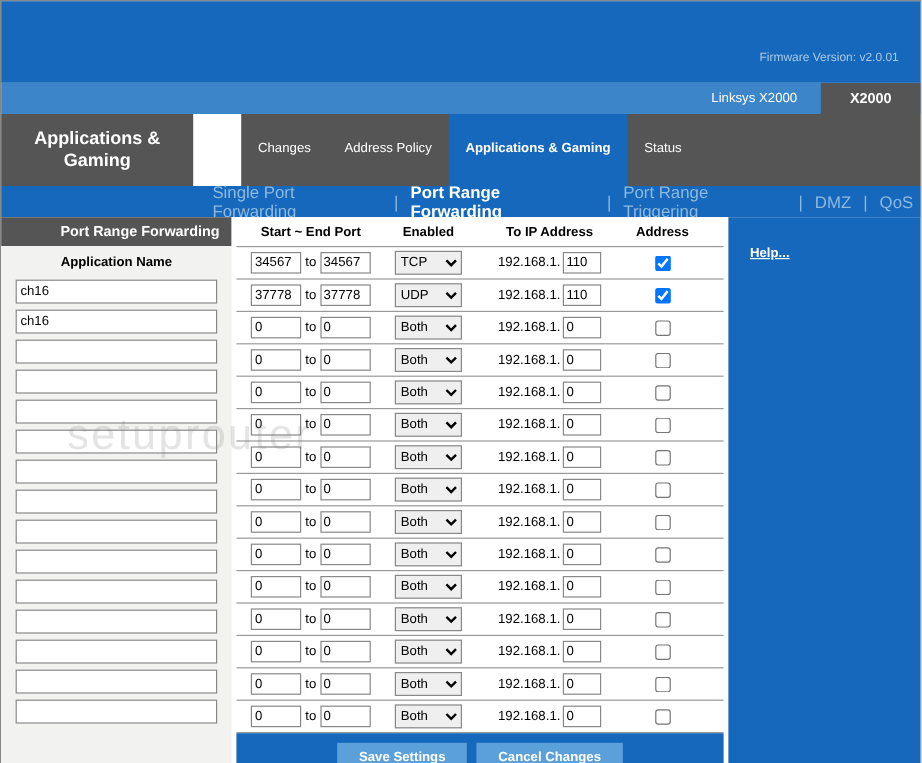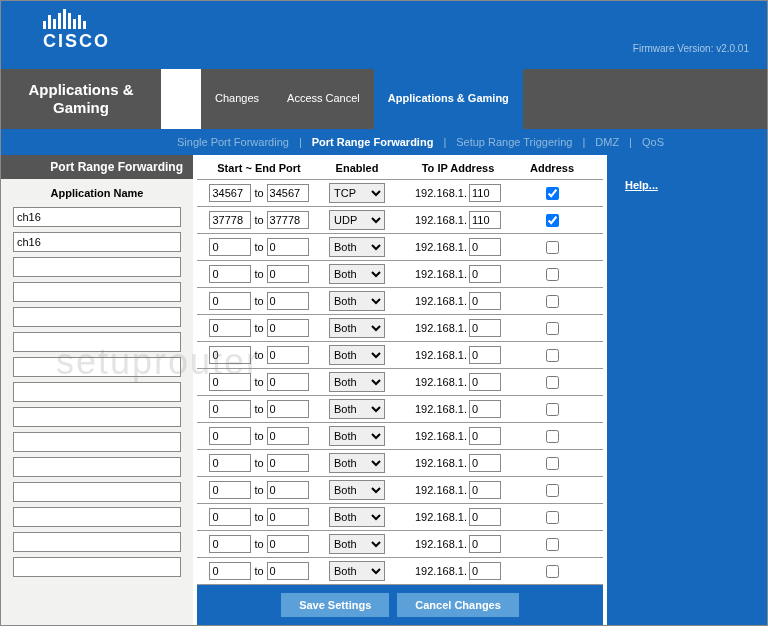--- a/index.html
+++ b/index.html
@@ -11,21 +11,21 @@
 .logo-text { color: #fff; font-size: 18px; font-weight: bold; letter-spacing: 2px; }
 .firmware { position: absolute; right: 18px; top: 42px; color: #a9c9e6; font-size: 10px; }
 .model-bar { background: #3b85c8; height: 26px; display: flex; justify-content: flex-end; align-items: center; }
 .model-link { color: #fff; margin-right: 20px; font-size: 11px; }
 .model-active { background: #555; color: #fff; padding: 6px 24px; font-weight: bold; font-size: 12px; }
 .nav-row { display: flex; height: 60px; gap: 40px; }
 .nav-title { background: #555; color: #fff; width: 160px; display: flex; align-items: center; justify-content: center; text-align: center; font-weight: bold; font-size: 15px; line-height: 1.2; }
 .nav-tabs { flex: 1; background: #555; display: flex; }
 .nav-tab { color: #fff; display: flex; align-items: center; justify-content: center; padding: 0 14px; font-size: 11px; text-align: center; line-height: 1.2; cursor: pointer; }
 .nav-tab.active { background: #1568bb; font-weight: bold; }
-.subnav { background: #1568bb; height: 26px; display: flex; align-items: center; padding-left: 170px; font-size: 11px; }
+.subnav { background: #1568bb; height: 26px; display: flex; align-items: center; padding-left: 170px; font-size: 14px; }
 .subnav-item { color: #8fb9de; margin: 0 6px; cursor: pointer; }
 .subnav-item.active { color: #fff; font-weight: bold; }
 .subnav-sep { color: #8fb9de; margin: 0 4px; }
 .content { display: flex; background: #f2f2f0; }
 .left-col { width: 192px; background: #f2f2f0; }
 .section-title { background: #555; color: #fff; padding: 5px 10px; font-size: 12px; font-weight: bold; text-align: right; }
 .section-sub { font-size: 11px; font-weight: bold; text-align: center; padding: 8px 0; }
 .app-inputs { padding: 0 12px; }
 .app-inputs input { width: 100%; height: 20px; margin-bottom: 5px; font-size: 11px; padding: 0 3px; border: 1px solid #888; }
 .main-col { flex: 1; background: #fff; padding: 0 4px; }
@@ -51,53 +51,44 @@
 .button-bar { background: #1568bb; height: 40px; display: flex; align-items: center; justify-content: center; gap: 8px; }
 .btn { background: #5ba0d8; color: #fff; border: none; padding: 6px 18px; font-size: 11px; font-weight: bold; cursor: pointer; }
 .watermark { position: absolute; top: 340px; left: 30px; font-size: 36px; color: rgba(130,130,130,0.22); pointer-events: none; font-weight: normal; letter-spacing: 2px; z-index: 100; margin-left: 25px; }
 .wrapper { position: relative; border: 1px solid #888; width: 768px; }
 </style>
 </head>
 <body>
 <div class="wrapper">
 
 <div class="header">
-  <div class="logo">
-    <div class="logo-bars">
-      <div class="logo-bar" style="height:8px"></div>
-      <div class="logo-bar" style="height:14px"></div>
-      <div class="logo-bar" style="height:10px"></div>
-      <div class="logo-bar" style="height:16px"></div>
-      <div class="logo-bar" style="height:20px"></div>
-      <div class="logo-bar" style="height:16px"></div>
-      <div class="logo-bar" style="height:10px"></div>
-      <div class="logo-bar" style="height:14px"></div>
-      <div class="logo-bar" style="height:8px"></div>
-    </div>
-    <div class="logo-text">CISCO</div>
-  </div>
   <div class="firmware">Firmware Version: v2.0.01</div>
 </div>
 
+<div class="model-bar">
+  <span class="model-link">Linksys X2000</span>
+  <span class="model-active">X2000</span>
+</div>
 
 <div class="nav-row">
   <div class="nav-title">Applications &amp; Gaming</div>
   <div class="nav-tabs" id="nav-tabs">
         <div class="nav-tab">Changes</div>
-        <div class="nav-tab">Access Cancel</div>
+        <div class="nav-tab">Address Policy</div>
         <div class="nav-tab active">Applications &amp; Gaming</div>
+        <div class="nav-tab">Status</div>
       </div>
 </div>
 
 <div class="subnav" id="subnav">
       <span class="subnav-item">Single Port Forwarding</span>
       <span class="subnav-sep">|</span>
       <span class="subnav-item active">Port Range Forwarding</span>
       <span class="subnav-sep">|</span>
-      <span class="subnav-item">Setup Range Triggering</span>
+      <span class="subnav-item">Port Range Triggering</span>
       <span class="subnav-sep">|</span>
       <span class="subnav-item">DMZ</span>
       <span class="subnav-sep">|</span>
       <span class="subnav-item">QoS</span>
     </div>
 
 <div class="content">
   <div class="left-col">
     <div class="section-title">Port Range Forwarding</div>
     <div class="section-sub">Application Name</div>

